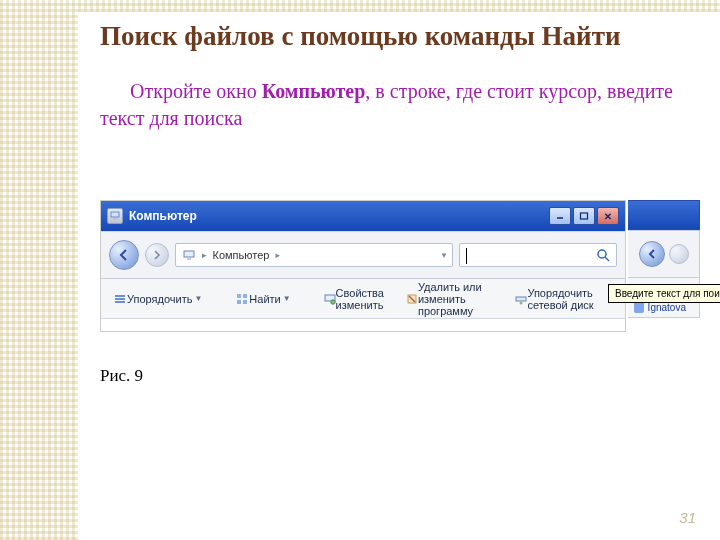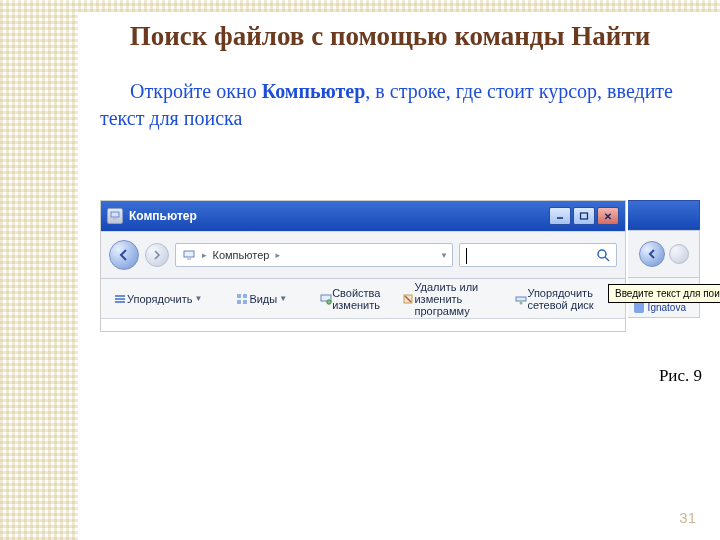--- a/index.html
+++ b/index.html
@@ -22,25 +22,25 @@
     position: absolute; left: 78px; top: 0; right: 0; height: 12px;
     background:
       repeating-linear-gradient(90deg, rgba(210,190,130,.35) 0 3px, rgba(255,255,255,0) 3px 6px),
       repeating-linear-gradient(0deg, rgba(210,190,130,.35) 0 3px, rgba(255,255,255,0) 3px 6px);
   }
   .content {
     position: absolute; left: 100px; right: 40px; top: 20px;
   }
   h1 {
     font-size: 27px; font-weight: bold; color: #6b3a1f;
-    text-align: center; line-height: 1.25;
+    text-align: left; line-height: 1.25;
     margin-bottom: 24px;
   }
   .body-text {
-    font-size: 20px; color: #1d4ed8; line-height: 1.35;
+    font-size: 20px; color: #a21caf; line-height: 1.35;
     text-indent: 1.5em;
   }
   .body-text b { font-weight: bold; }
   
   .shot-wrap {
     position: absolute; left: 100px; top: 200px; width: 602px;
   }
   .shot {
     width: 526px; height: 132px; background: #fff;
     border: 1px solid #ccc;
@@ -158,26 +158,26 @@
   .rpanel .ricon { width:12px; height:12px; background:#7fa6e8; margin-right:4px; border-radius:2px; }
   .tooltip {
     position:absolute; left:508px; top:84px;
     width:194px; padding:3px 6px;
     background:#ffffe1; border:1px solid #000;
     font-family: Tahoma, Arial, sans-serif; font-size:10px; color:#000;
     white-space:nowrap;
   }
 
   .caption {
-    text-align:right; font-size:17px; color:#000;
+    text-align:left; font-size:17px; color:#000;
     margin-top: 34px;
   }
   .pagenum {
     position:absolute; right:24px; bottom:14px;
-    font-family: Arial, sans-serif; font-size:15px; color:#c9b99a;
+    font-family: Arial, sans-serif; font-size:15px; color:#c9b99a;font-style:italic;
   }
 </style>
 </head>
 <body>
 
 <div class="deco-left"></div>
 <div class="deco-top"></div>
 
 <div class="content">
   <h1>Поиск файлов с помощью команды Найти</h1>
@@ -262,21 +262,21 @@
       <span class="bigsep"></span>
       <div class="tbtn">
         <span class="ic">
             <svg viewBox="0 0 12 12" width="12" height="12">
               <rect x="1" y="1" width="4" height="4" fill="#8fb1e8"></rect>
               <rect x="7" y="1" width="4" height="4" fill="#8fb1e8"></rect>
               <rect x="1" y="7" width="4" height="4" fill="#8fb1e8"></rect>
               <rect x="7" y="7" width="4" height="4" fill="#8fb1e8"></rect>
             </svg>
           </span>
-        <span>Виды</span>
+        <span>Найти</span>
         <span class="tdrop">▼</span>
       </div>
       <span class="bigsep"></span>
       <div class="tbtn">
         <span class="ic">
             <svg viewBox="0 0 12 12" width="12" height="12">
               <rect x="1" y="2" width="10" height="6" fill="#e6efff" stroke="#6b86b8"></rect>
               <circle cx="9" cy="9" r="2.2" fill="#7fbf7f" stroke="#4a8a4a"></circle>
             </svg>
           </span>

